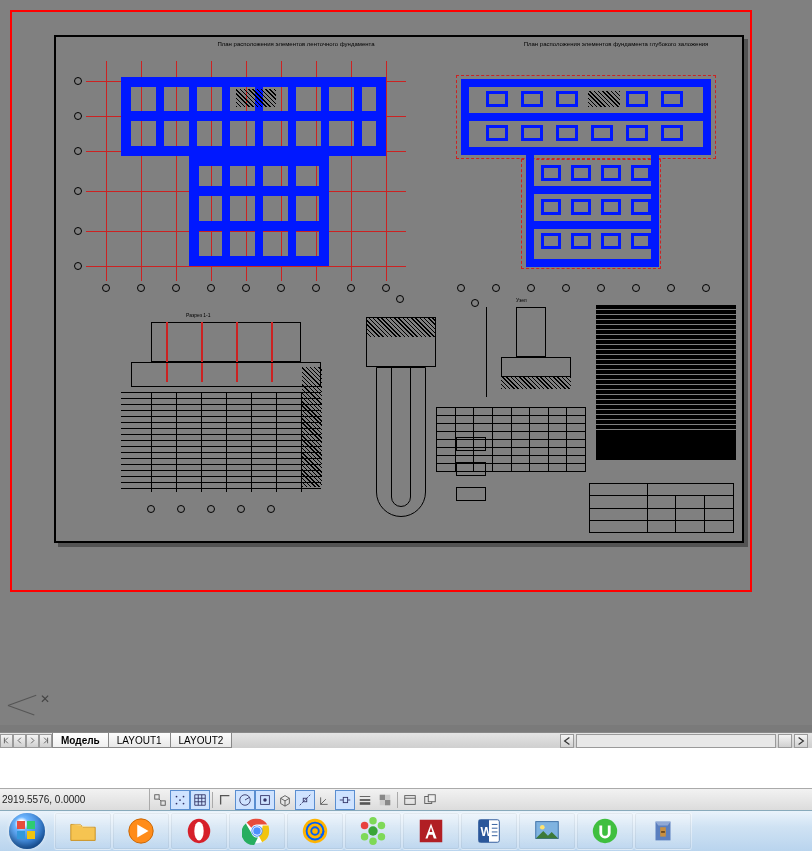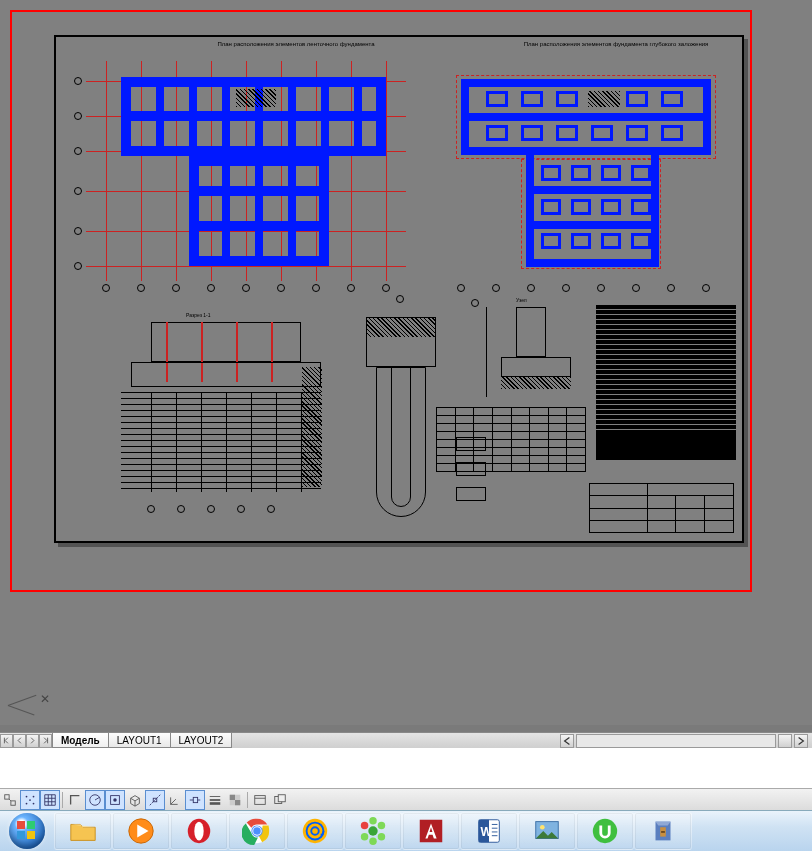--- a/index.html
+++ b/index.html
@@ -460,20 +460,21 @@
   <div class="scroll-box" style="width:200px; background:#e8e8e8;"></div>
   <div class="scroll-box"></div>
   <div class="scroll-box" style="margin-right:4px;"><svg viewBox="0 0 10 10" width="12" height="12">
         <path d="M3 2 7 5 3 8" stroke="#333" fill="none"></path>
       </svg></div>
 </div>
 
 <div class="gap"></div>
 
 <div class="status">
+  <div class="coords">2919.5576, 0.0000</div>
   <div class="sbtn">
       <svg viewBox="0 0 16 16">
         <rect x="2" y="2" width="5" height="5" fill="none" stroke="#555"></rect>
         <rect x="9" y="9" width="5" height="5" fill="none" stroke="#555"></rect>
         <line x1="7" y1="7" x2="9" y2="9" stroke="#555"></line>
       </svg>
     </div>
   <div class="sbtn on">
       <svg viewBox="0 0 16 16">
         <circle cx="4" cy="4" r="1" fill="#336"></circle>

